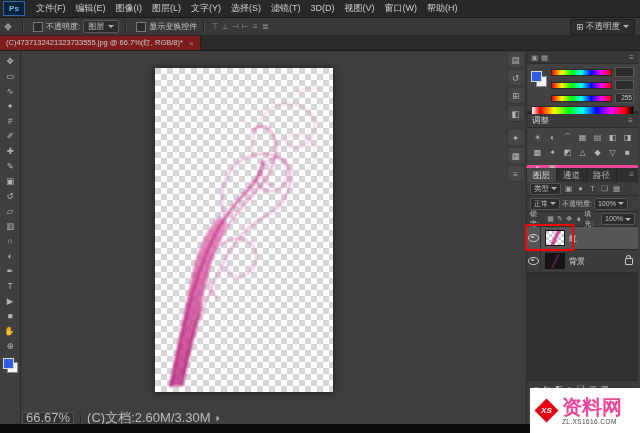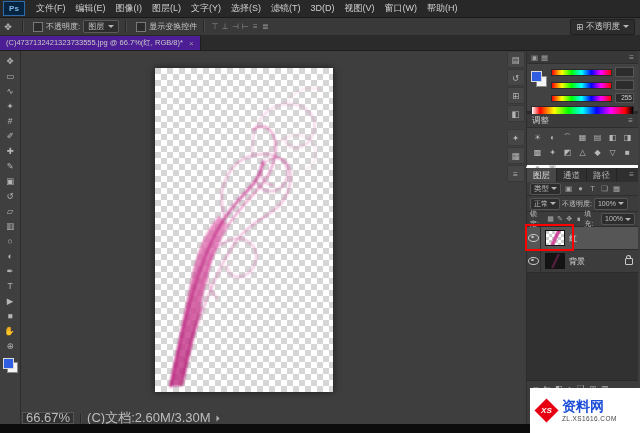--- a/index.html
+++ b/index.html
@@ -25,21 +25,21 @@
   .dropdown{background:#2d2d2d;border:1px solid #5a5a5a;border-radius:2px;height:11px;line-height:11px;
     display:inline-flex;align-items:center;gap:4px;padding:0 4px;margin-left:3px}
   .caret{width:0;height:0;border-left:3px solid transparent;border-right:3px solid transparent;border-top:3px solid #b5b5b5;flex:none}
   .vdiv{width:1px;height:11px;background:#262626;box-shadow:1px 0 0 #4b4b4b;margin:0 6px;flex:none}
   .align-icon{width:10px;text-align:center;color:#8f8f8f;font-size:8px}
   #workspace-btn{margin-left:auto;margin-right:5px;display:flex;align-items:center;gap:3px;
     background:#2d2d2d;border:1px solid #1f1f1f;border-radius:2px;padding:1px 5px;font-size:8.5px;color:#c9c9c9}
 
   
   #tabbar{left:0;top:36px;width:640px;height:14px;background:#2b2b2b;border-bottom:1px solid #1e1e1e}
-  .doc-tab{position:absolute;left:0;top:0;height:14px;background:#4c1d95;border-right:1px solid #1e1e1e;
+  .doc-tab{position:absolute;left:0;top:0;height:14px;background:#7f1d1d;border-right:1px solid #1e1e1e;
     display:flex;align-items:center;gap:6px;padding:0 6px;font-size:7.5px;color:#c9c9c9;white-space:nowrap}
   .tab-close{color:#9a9a9a;font-size:8px}
 
   
   #content-bg{left:0;top:51px;width:640px;height:373px;background:#3e3e3e}
 
   
   #toolstrip{left:0;top:51px;width:21px;height:373px;background:#3f3f3f;border-right:1px solid #2c2c2c;
     display:flex;flex-direction:column;align-items:center;padding-top:2px;box-sizing:border-box}
   .tool{width:17px;height:15px;flex:none;display:flex;align-items:center;justify-content:center;
@@ -69,21 +69,21 @@
   .cp-swatches{position:relative;width:16px;height:16px;flex:none;margin-top:4px}
   .cp-sliders{flex:1;display:flex;flex-direction:column;gap:3px}
   .cp-row{display:flex;align-items:center;gap:3px}
   .cp-grad{flex:1;height:5px;border:1px solid #2a2a2a;
     background:linear-gradient(90deg,#f00,#ff0,#0f0,#0ff,#00f,#f0f,#f00)}
   .cp-val{width:16px;height:8px;background:#2c2c2c;border:1px solid #565656;font-size:6.5px;line-height:8px;
     text-align:right;color:#cfcfcf;padding-right:1px}
   .cp-spectrum{height:7px;margin:1px 4px 0 4px;border:1px solid #2a2a2a;
     background:linear-gradient(90deg,#fff,#f00 8%,#ff0,#0f0,#0ff,#00f,#f0f,#f00 92%,#000)}
 
-  #adjust-panel{left:526px;top:114px;width:112px;height:54px;border-bottom:3px solid #ffffff}
+  #adjust-panel{left:526px;top:114px;width:112px;height:54px;border-bottom:3px solid #ec4899}
   .panel-title-row{height:13px;display:flex;align-items:center;padding:0 5px;font-size:8.5px;color:#d2d2d2;
     background:#3b3b3b;border-bottom:1px solid #2e2e2e}
   .panel-title-row .spacer{flex:1}
   .panel-menu{color:#9f9f9f;font-size:8px}
   .adj-grid{display:flex;flex-wrap:wrap;padding:2px 3px}
   .adj-icon{width:13px;height:13px;display:flex;align-items:center;justify-content:center;
     font-size:8px;color:#b8b8b8;border:1px solid transparent}
 
   #layers-panel{left:526px;top:168px;width:112px;height:256px;background:#3c3c3c}
   .ptabs{height:14px;display:flex;background:#2f2f2f;font-size:8.5px}
@@ -131,21 +131,21 @@
   
   #bottom-strip{left:0;top:424px;width:640px;height:9px;background:#0c0c0c}
 
   
   #watermark{right:0;bottom:0;width:110px;height:45px;background:#ffffff;z-index:100;
     display:flex;align-items:center;gap:7px;padding-left:8px;box-sizing:border-box}
   .wm-diamond{width:17px;height:17px;background:#e60012;transform:rotate(45deg);
     display:flex;align-items:center;justify-content:center;flex:none}
   .wm-diamond span{transform:rotate(-45deg);color:#fff;font-weight:bold;font-size:8px;font-style:italic}
   .wm-text{display:flex;flex-direction:column;line-height:1.1}
-  .wm-title{color:#1d4ed8;font-size:14px;font-weight:bold}
+  .wm-title{color:#ec4899;font-size:20px;font-weight:bold}
   .wm-domain{color:#444;font-size:6.5px;letter-spacing:.4px}
 </style>
 </head>
 <body>
 
 <div id="menubar" class="abs">
   <div class="ps-logo">Ps</div>
   <span class="menu-item">文件(F)</span>
   <span class="menu-item">编辑(E)</span>
   <span class="menu-item">图像(I)</span>

